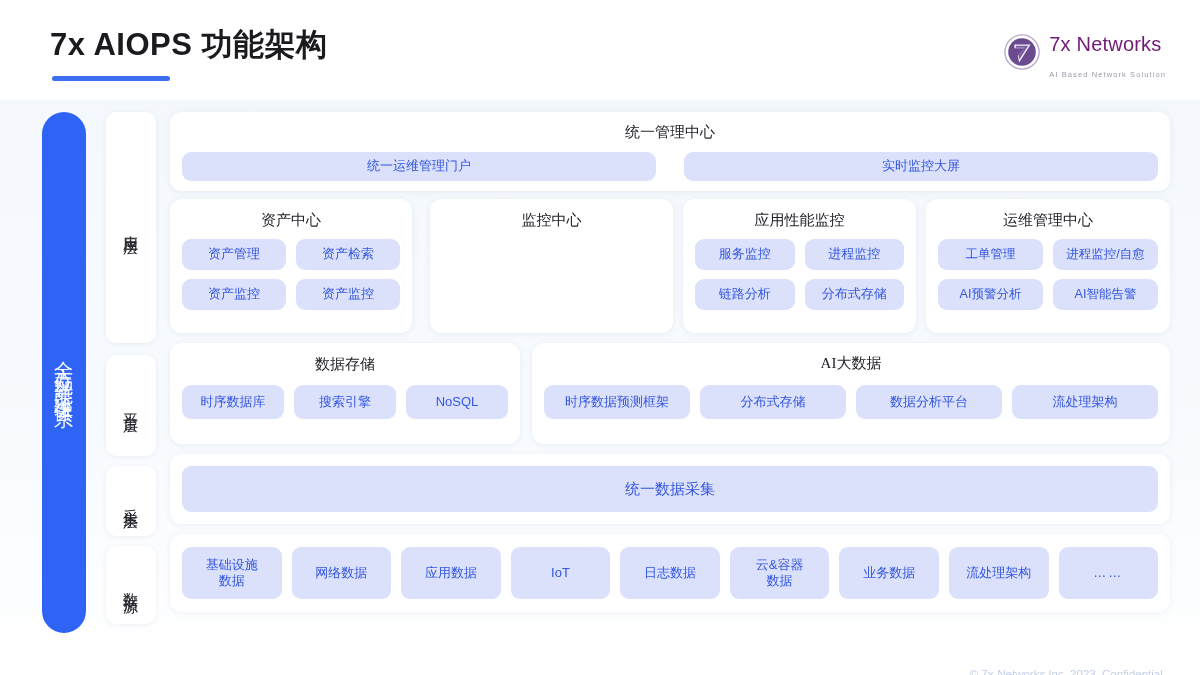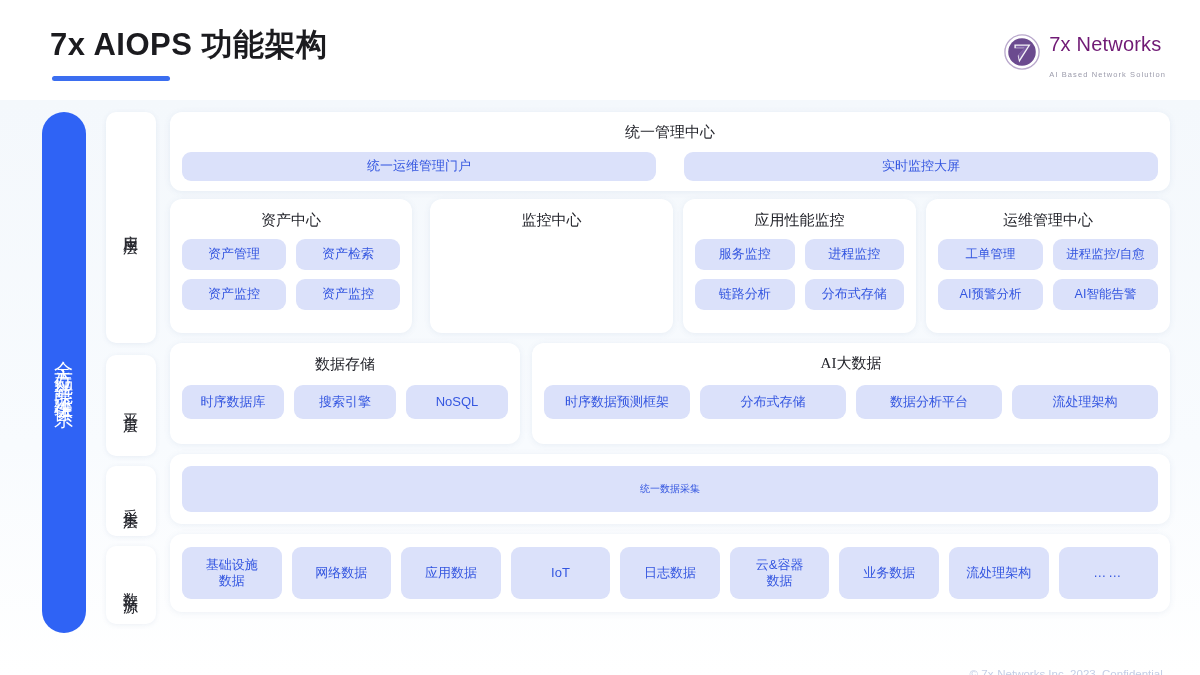--- a/index.html
+++ b/index.html
@@ -130,21 +130,21 @@
   .plat-chips {
     position: absolute; left: 12px; right: 12px; top: 42px;
     display: flex; gap: 10px;
   }
   .plat-chips .chip { flex: 1; height: 34px; }
 
   
   #collect-card { left: 170px; top: 354px; width: 1000px; height: 70px; }
   #collect-card .chip {
     position: absolute; left: 12px; top: 12px;
-    width: 976px; height: 46px; font-size: 10px;
+    width: 976px; height: 46px; font-size: 15px;
   }
 
   
   #source-card { left: 170px; top: 434px; width: 1000px; height: 78px; }
   .source-chips {
     position: absolute; left: 12px; top: 13px;
     width: 976px; display: flex; gap: 10px;
   }
   .source-chips .chip { flex: 1; height: 52px; }
   .ellipsis-dots { letter-spacing: 2px; font-size: 13px; color: #3456e0; }

